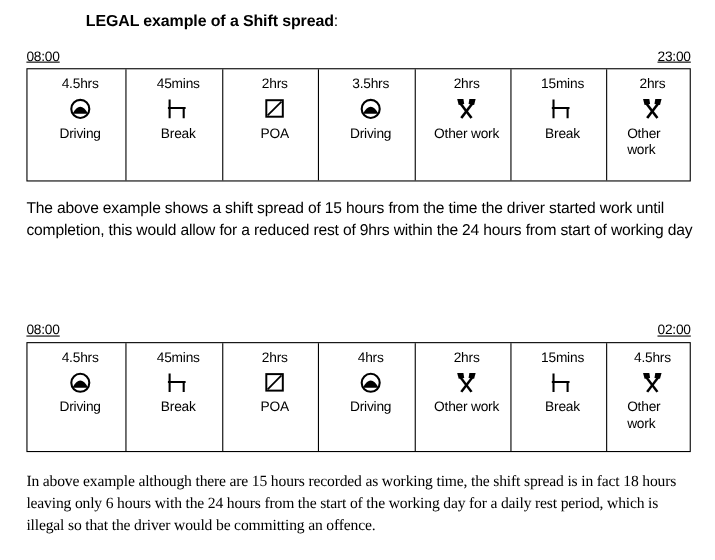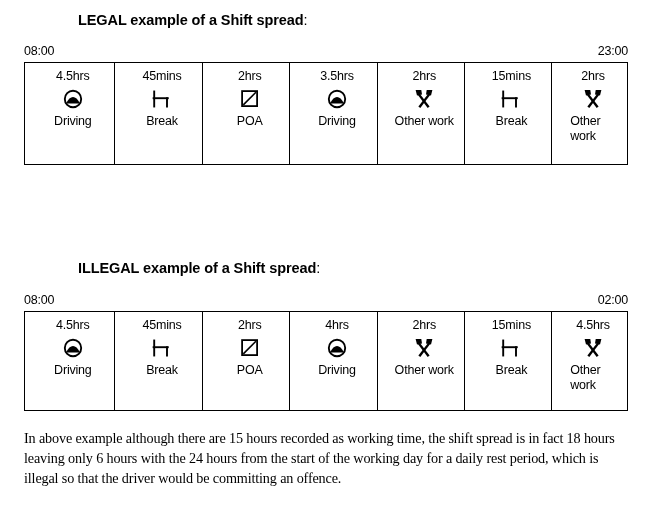--- a/index.html
+++ b/index.html
@@ -40,21 +40,21 @@
 
   
   .time-rail {
     position: absolute;
     display: flex;
     justify-content: space-between;
     font-size: 12.5px;
     line-height: 14px;
     letter-spacing: -0.2px;
   }
-  .time-rail span { display: inline-block; }
+  .time-rail span { display: inline-block; text-decoration: underline; }
 
   
   .shift-table {
     position: absolute;
     display: flex;
     border: 1.6px solid #000;
     box-sizing: border-box;
     background: #fff;
   }
   .shift-cell {
@@ -195,24 +195,22 @@
               <path d="M15.6 5.2 L5.4 18.6 L7.3 19.9 L17.5 6.5 Z"></path>
               <path d="M2.6 2.0 L8.3 2.0 L9.0 6.6 L4.0 7.4 Z"></path>
               <path d="M13.7 2.0 L19.4 2.0 L18.0 7.4 L13.0 6.6 Z"></path>
             </g>
           </svg>
         </div>
         <div class="cell-label wrap">Other work</div>
       </div>
     </div>
 
-
-  <div class="section-heading" style="top:260px;">
-    <span>ILLEGAL example of a Shift spread</span><span class="colon">:</span>
-  </div>
+  <div class="para" style="top:180px;">The above example shows a shift spread of 15 hours from the time the driver started work until completion, this would allow for a reduced rest of 9hrs within the 24 hours from start of working day</div>
+
 
   <div class="time-rail" style="top:293px; left:24px; width:604px;">
     <span>08:00</span>
     <span>02:00</span>
   </div>
 
   <div class="shift-table" id="illegal-table" style="top:311px; left:24px; width:604px; height:100px;">
       <div class="shift-cell" style="width: 90px;">
         <div class="cell-duration">4.5hrs</div>
         <div class="cell-icon">

